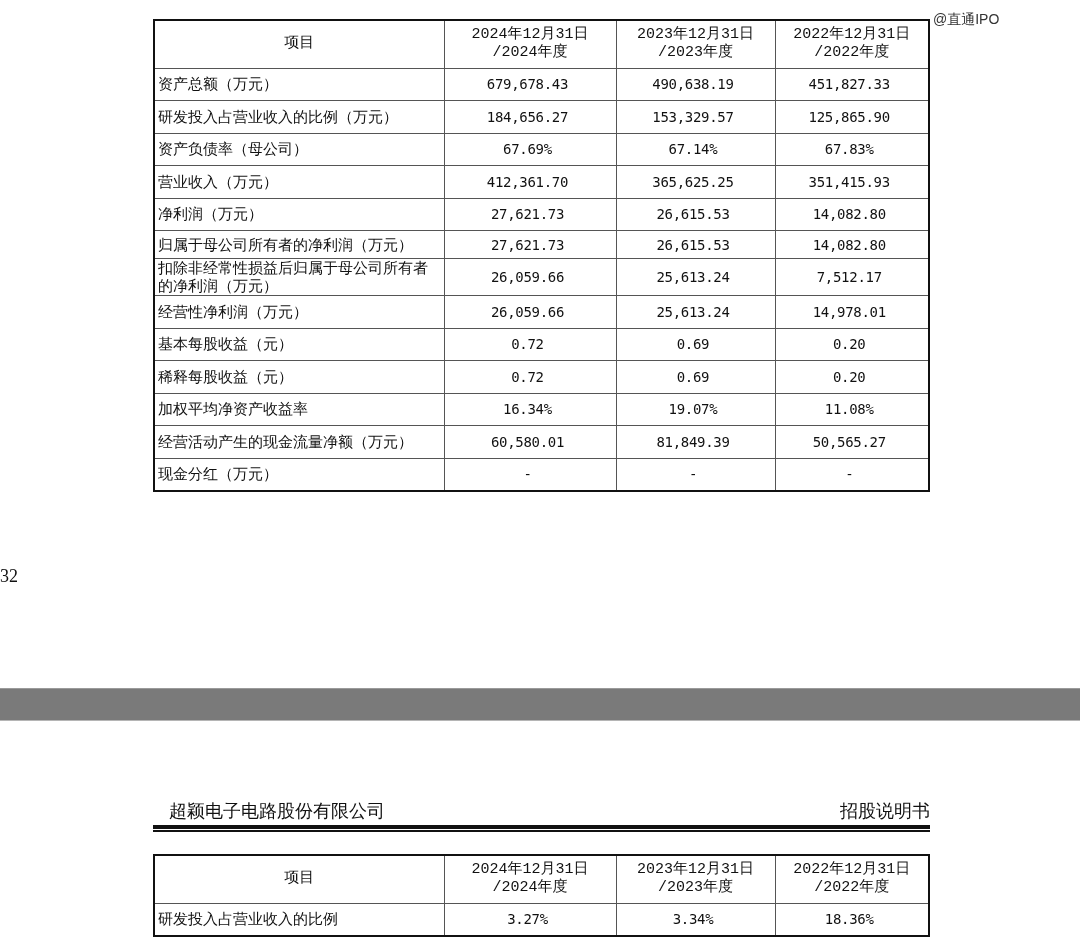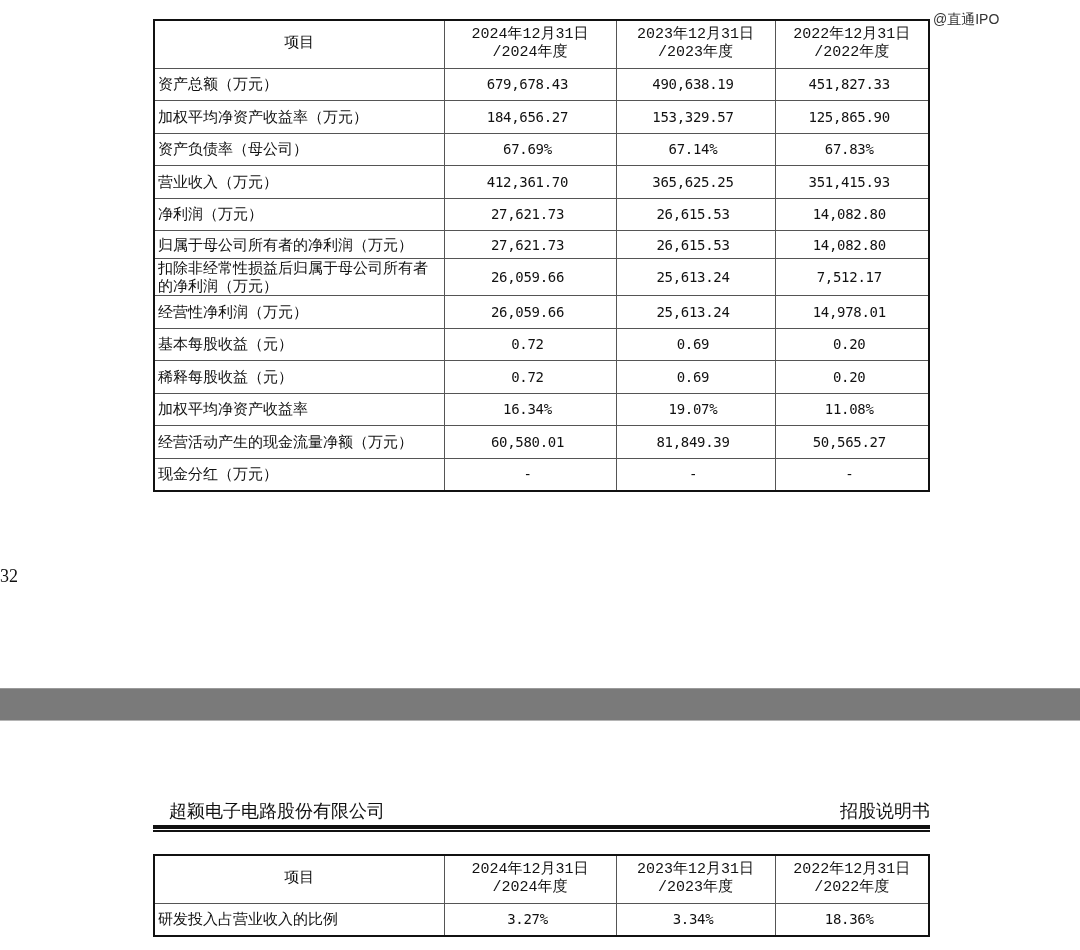--- a/index.html
+++ b/index.html
@@ -65,21 +65,21 @@
     <th><span>2023年12月31日</span><br><span>/2023年度</span></th>
     <th><span>2022年12月31日</span><br><span>/2022年度</span></th>
   </tr>
   <tr class="row">
     <td class="lbl">资产总额（万元）</td>
     <td class="num">679,678.43</td>
     <td class="num">490,638.19</td>
     <td class="num">451,827.33</td>
   </tr>
   <tr class="row">
-    <td class="lbl">加权平均净资产收益率（万元）</td>
+    <td class="lbl">研发投入占营业收入的比例（万元）</td>
     <td class="num">184,656.27</td>
     <td class="num">153,329.57</td>
     <td class="num">125,865.90</td>
   </tr>
   <tr class="row">
     <td class="lbl">资产负债率（母公司）</td>
     <td class="num">67.69%</td>
     <td class="num">67.14%</td>
     <td class="num">67.83%</td>
   </tr>

